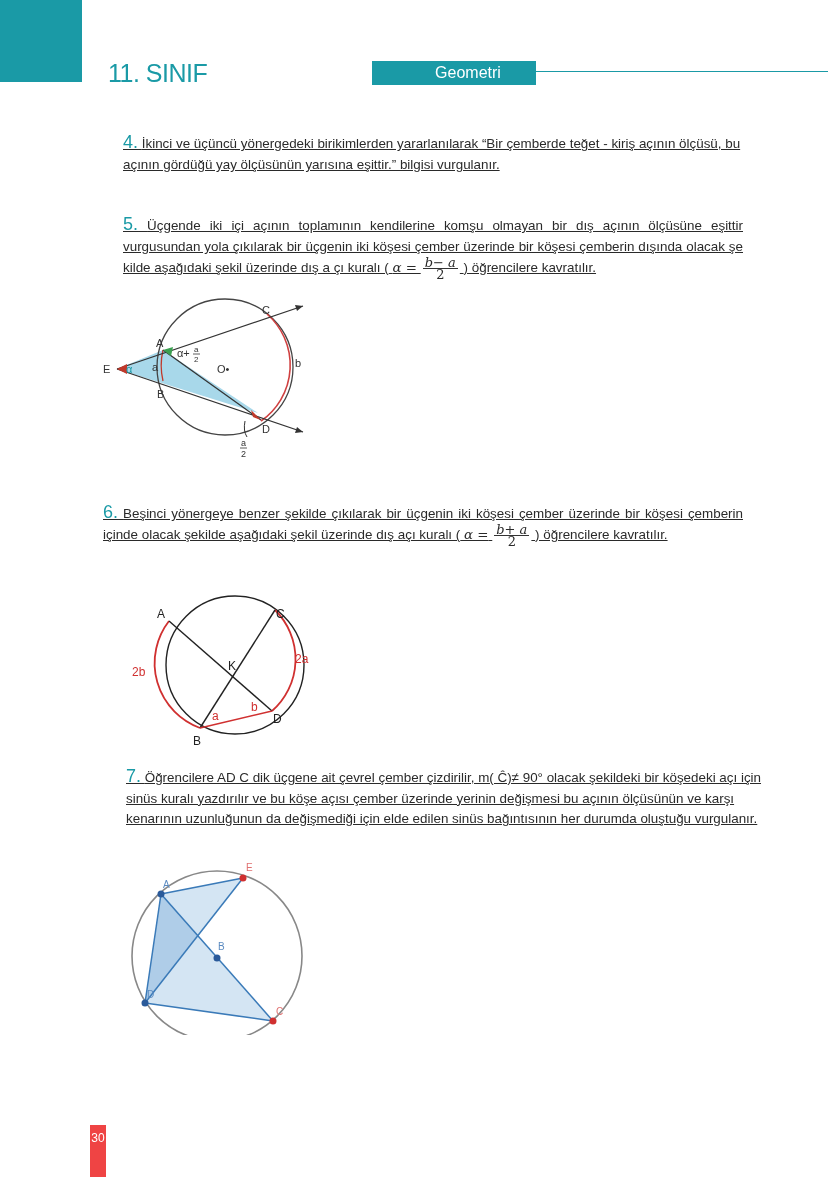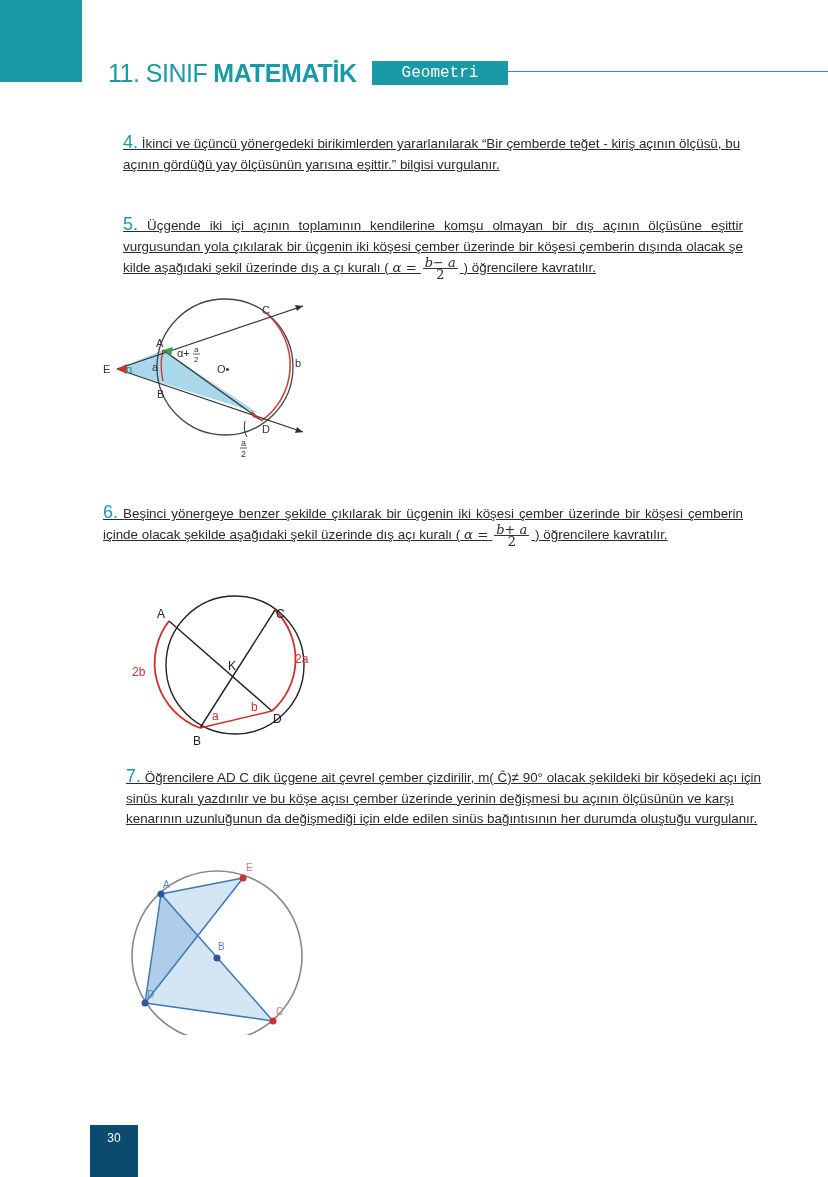--- a/index.html
+++ b/index.html
@@ -3,40 +3,39 @@
 <meta charset="utf-8">
 <style>
   html, body { margin:0; padding:0; }
   body { width:828px; height:1177px; background:#ffffff; position:relative; overflow:hidden;
          font-family:"DejaVu Sans Condensed","DejaVu Sans", sans-serif; color:#2a2a2a; }
   .corner-block { position:absolute; left:0; top:0; width:82px; height:82px; background:#1a9aa6; }
   .header { position:absolute; left:108px; top:57px; height:32px; display:flex; align-items:center; }
   .header .grade { font-family:"Liberation Sans", sans-serif; font-size:25px; color:#1a9aa6; letter-spacing:-0.5px; }
   .header .subject { font-family:"Liberation Sans", sans-serif; font-size:25px; font-weight:bold; color:#1a9aa6; margin-left:6px; letter-spacing:-0.3px; }
   .header .tag { position:absolute; left:264px; top:4px; width:136px; height:24px; background:#1a9aa6; color:#ffffff;
-                 font-family:Liberation Mono, monospace; font-size:16px; display:flex; align-items:center; justify-content:center; }
+                 font-family:Liberation Sans, sans-serif; font-size:16px; display:flex; align-items:center; justify-content:center;padding-left:28px; }
   .header-line { position:absolute; left:500px; top:71px; width:328px; height:1px; background:#1a9aa6; }
   .para { position:absolute; font-family:"Liberation Sans", sans-serif; font-size:13.4px; line-height:21px; color:#2a2a2a;text-decoration:underline; }
   .num { color:#1a9aa6; font-size:18px; }
   .frac { display:inline-block; vertical-align:middle; text-align:center; font-size:13px; line-height:11px; font-family:"DejaVu Serif", serif; font-style:italic; margin:0 2px; }
   .frac .top { display:block; border-bottom:1px solid #333; padding:0 2px; }
   .frac .bot { display:block; font-style:normal; }
   .alpha { font-family:"DejaVu Serif", serif; font-style:italic; }
   svg text { font-family:"Liberation Sans", sans-serif; }
-  .page-num { position:absolute; left:90px; top:1125px; width:48px; height:52px; background:#0c4a6e; color:#fff;
+  .page-num { position:absolute; left:90px; top:1125px; width:16px; height:52px; background:#ef4444; color:#fff;
               font-family:"Liberation Sans", sans-serif; font-size:12px; text-align:center; padding-top:6px; box-sizing:border-box; }
 </style>
 </head>
 <body>
 
 <div class="corner-block"></div>
 
 <div class="header">
   <span class="grade">11. SINIF</span>
-  <span class="subject">MATEMATİK</span>
   <span class="tag">Geometri</span>
 </div>
 <div class="header-line"></div>
 
 <div class="para" style="left:123px; top:132px; width:620px;">
   <span class="num">4.</span>
   <span>İkinci ve üçüncü yönergedeki birikimlerden yararlanılarak   “Bir çemberde teğet - kiriş açının ölçüsü, bu açının gördüğü yay ölçüsünün yarısına eşittir.”   bilgisi vurgulanır.</span>
 </div>
 
 <div class="para" style="left:123px; top:214px; width:620px; text-align:justify;">

